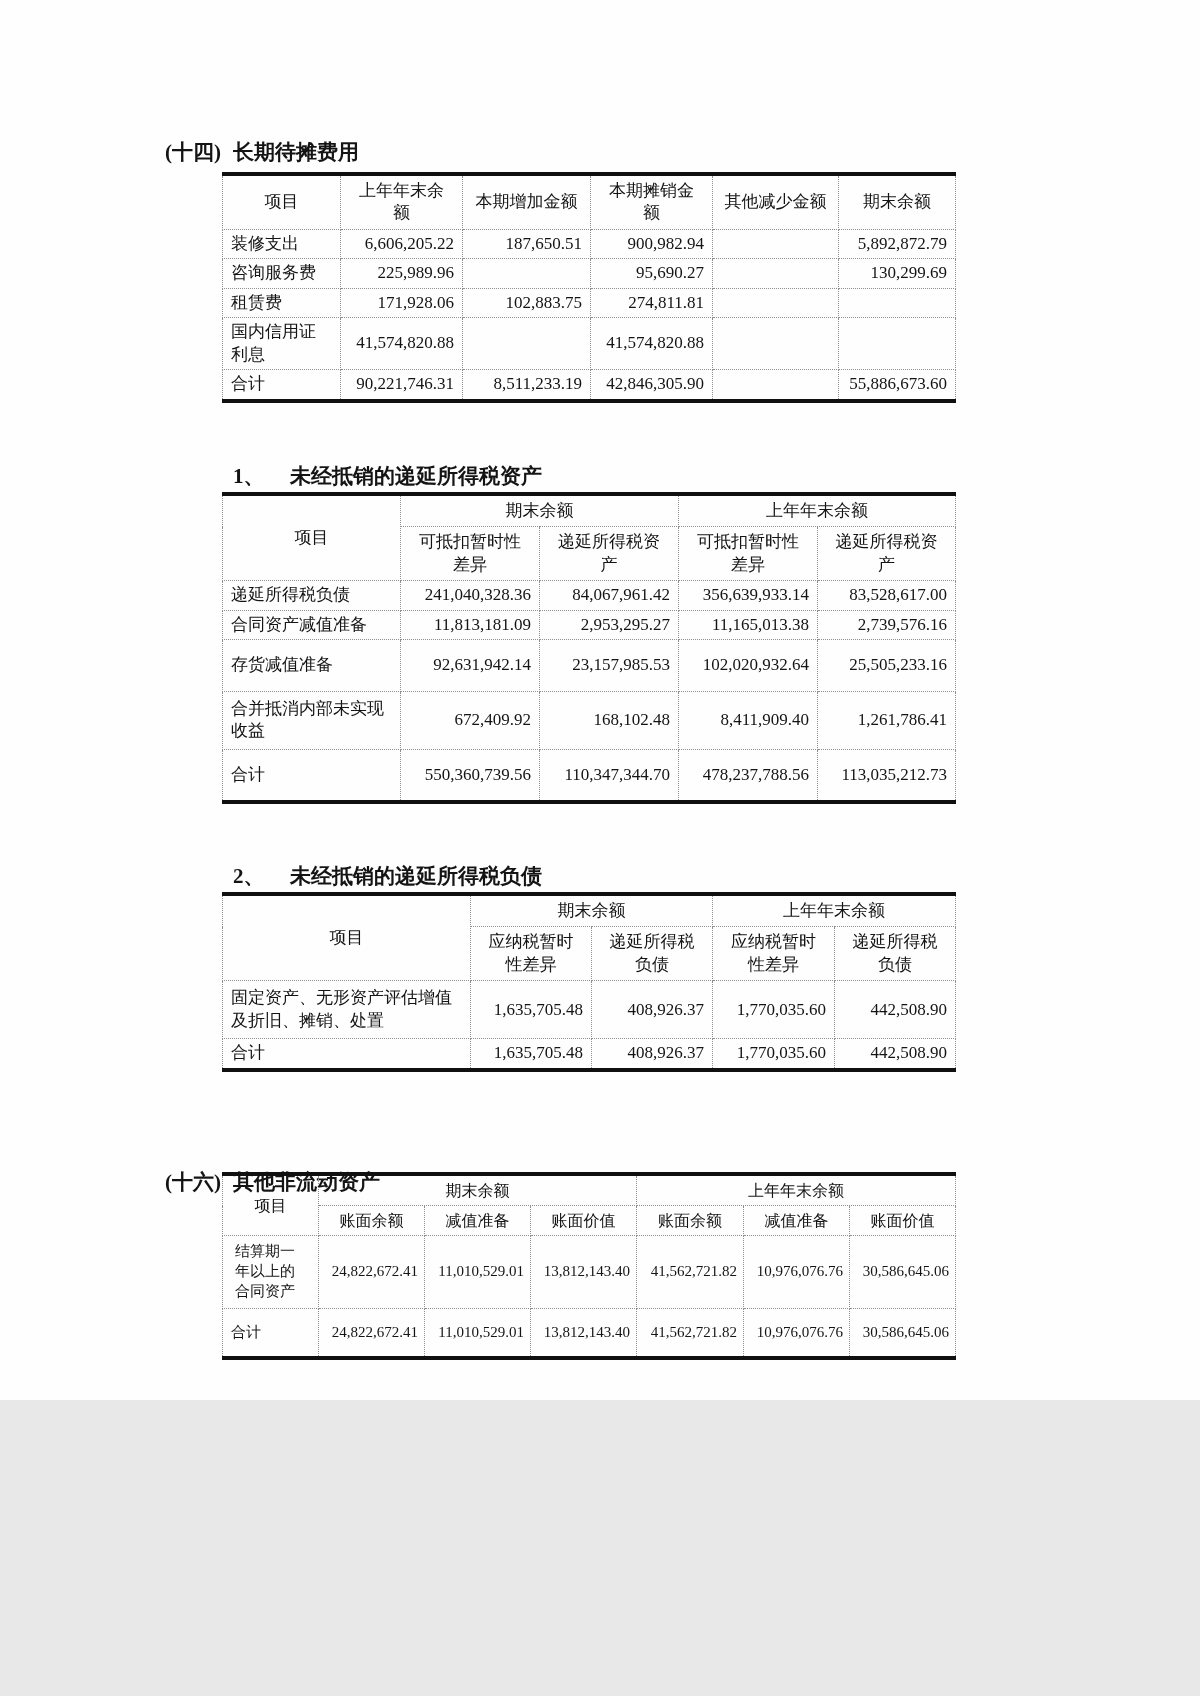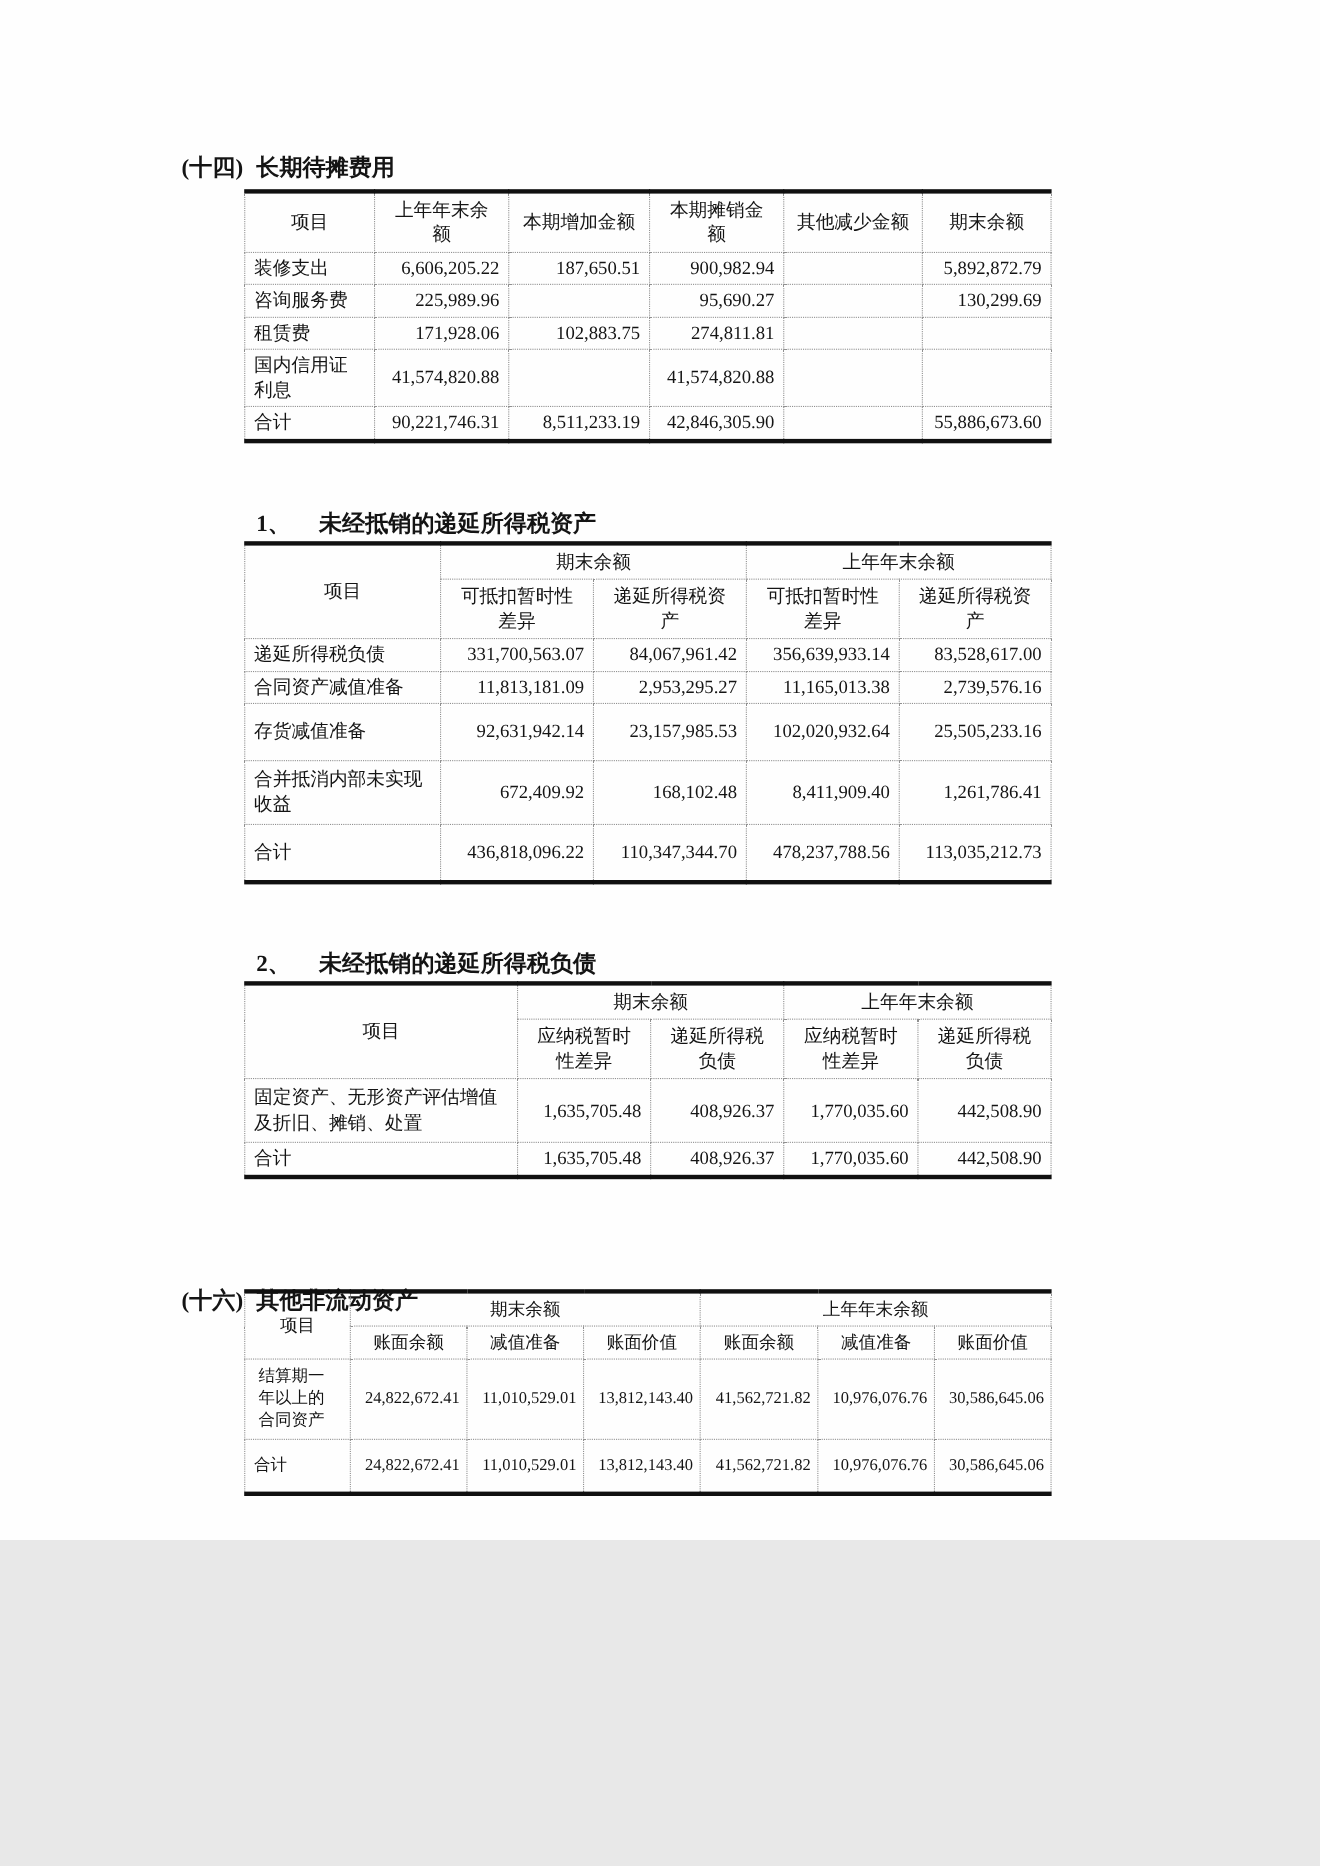--- a/index.html
+++ b/index.html
@@ -153,21 +153,21 @@
       <th colspan="2">上年年末余额</th>
     </tr>
     <tr>
       <th style="padding:4px 14px;">可抵扣暂时性差异</th>
       <th style="padding:4px 14px;">递延所得税资产</th>
       <th style="padding:4px 14px;">可抵扣暂时性差异</th>
       <th style="padding:4px 14px;">递延所得税资产</th>
     </tr>
     <tr>
       <td class="item">递延所得税负债</td>
-      <td class="num">331,700,563.07</td>
+      <td class="num">241,040,328.36</td>
       <td class="num">84,067,961.42</td>
       <td class="num">356,639,933.14</td>
       <td class="num">83,528,617.00</td>
     </tr>
     <tr>
       <td class="item">合同资产减值准备</td>
       <td class="num">11,813,181.09</td>
       <td class="num">2,953,295.27</td>
       <td class="num">11,165,013.38</td>
       <td class="num">2,739,576.16</td>
@@ -181,21 +181,21 @@
     </tr>
     <tr class="pad-s">
       <td class="item">合并抵消内部未实现收益</td>
       <td class="num">672,409.92</td>
       <td class="num">168,102.48</td>
       <td class="num">8,411,909.40</td>
       <td class="num">1,261,786.41</td>
     </tr>
     <tr class="pad-m">
       <td class="total-label">合计</td>
-      <td class="num">436,818,096.22</td>
+      <td class="num">550,360,739.56</td>
       <td class="num">110,347,344.70</td>
       <td class="num">478,237,788.56</td>
       <td class="num">113,035,212.73</td>
     </tr>
   </tbody>
     </table>
 
   <div class="sub-head" style="top:862px;">
     <span class="sub-num">2、</span><span>未经抵销的递延所得税负债</span>
   </div>

